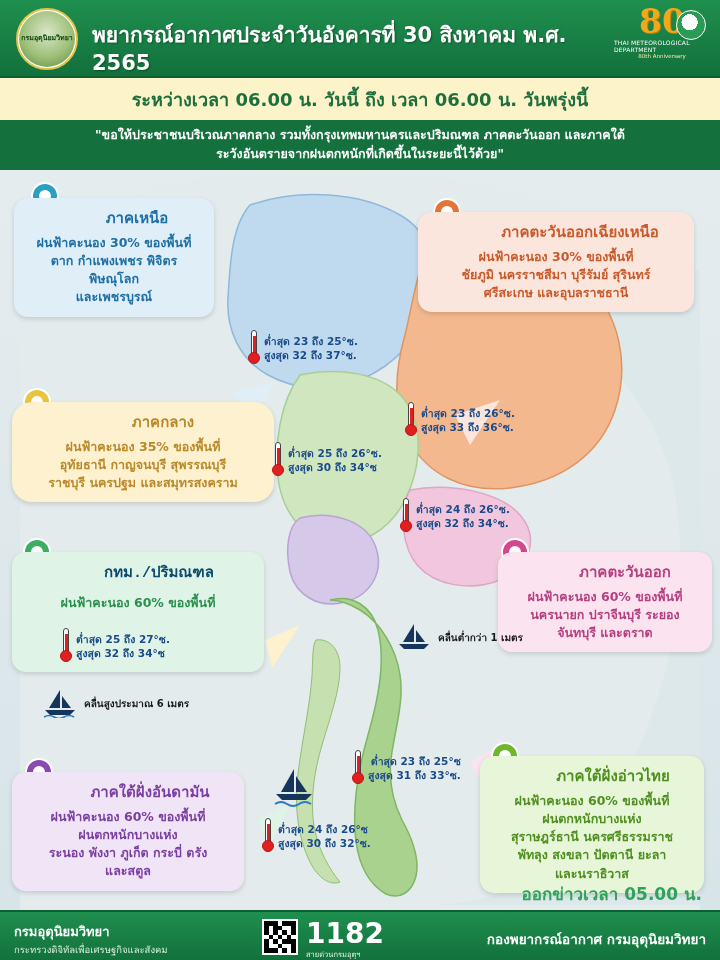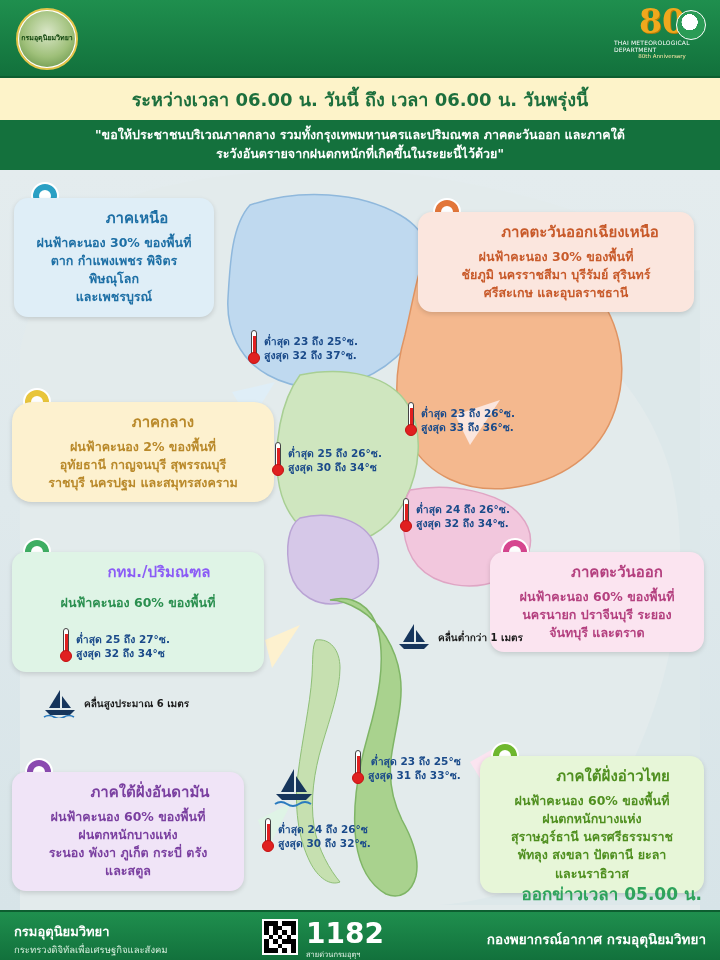--- a/index.html
+++ b/index.html
@@ -112,24 +112,24 @@
 
   .c-ne      { background:#fbe6de; }
   .c-ne .ctitle { color:#c85a2a; }
   .c-ne .cbody  { color:#c85a2a; }
 
   .c-central { background:#fdf1cf;border-radius:20px; }
   .c-central .ctitle { color:#b9892a; }
   .c-central .cbody  { color:#b9892a; }
 
   .c-bkk     { background:#dff4e6; }
-  .c-bkk .ctitle { color:#8b5cf6; }
+  .c-bkk .ctitle { color:#0c4a6e;font-family:Liberation Mono, monospace; }
   .c-bkk .cbody  { color:#2a8f4f; }
 
-  .c-east    { background:#fbe4f0; }
+  .c-east    { background:#fbe4f0;margin-left:8px; }
   .c-east .ctitle { color:#b4407f; }
   .c-east .cbody  { color:#b4407f; }
 
   .c-southgulf { background:#e7f6d8; }
   .c-southgulf .ctitle { color:#4f8f1f; }
   .c-southgulf .cbody  { color:#4f8f1f; }
 
   .c-southand  { background:#f0e4f7; }
   .c-southand .ctitle { color:#7a3fa0; }
   .c-southand .cbody  { color:#7a3fa0; }
@@ -189,20 +189,21 @@
 </style>
 </head>
 <body>
 
 <div id="page">
 
   <div class="header">
     <div class="seal">
       <div class="inner">กรมอุตุนิยมวิทยา</div>
     </div>
+    <div class="header-title">พยากรณ์อากาศประจำวันอังคารที่ 30 สิงหาคม พ.ศ. 2565</div>
     <div class="logo80">
       <div class="big">80</div>
       <div class="sub1">THAI METEOROLOGICAL DEPARTMENT</div>
       <div class="sub2">80th Anniversary</div>
       <div class="mark"></div>
     </div>
   </div>
 
   <div class="timeband">
     <span>ระหว่างเวลา 06.00 น. วันนี้ ถึง เวลา 06.00 น. วันพรุ่งนี้</span>
@@ -275,21 +276,21 @@
 ชัยภูมิ นครราชสีมา บุรีรัมย์ สุรินทร์
 ศรีสะเกษ และอุบลราชธานี</span>
     </div>
 
     <svg class="pin" style="left:22px; top:218px;" viewBox="0 0 30 40">
       <path d="M15,1 C7.8,1 2,6.8 2,14 C2,24 15,39 15,39 C15,39 28,24 28,14 C28,6.8 22.2,1 15,1 Z" fill="#e8c53c" stroke="#ffffff" stroke-width="2"></path>
       <circle cx="15" cy="14" r="6" fill="#ffffff"></circle>
     </svg>
     <div class="card c-central" style="left:12px; top:232px; width:262px;">
       <span class="ctitle" style="padding-left:40px;">ภาคกลาง</span>
-      <span class="cbody" style="white-space:pre-line;">ฝนฟ้าคะนอง 2% ของพื้นที่
+      <span class="cbody" style="white-space:pre-line;">ฝนฟ้าคะนอง 35% ของพื้นที่
 อุทัยธานี กาญจนบุรี สุพรรณบุรี
 ราชบุรี นครปฐม และสมุทรสงคราม</span>
     </div>
 
     <svg class="pin" style="left:22px; top:368px;" viewBox="0 0 30 40">
       <path d="M15,1 C7.8,1 2,6.8 2,14 C2,24 15,39 15,39 C15,39 28,24 28,14 C28,6.8 22.2,1 15,1 Z" fill="#3fae63" stroke="#ffffff" stroke-width="2"></path>
       <circle cx="15" cy="14" r="6" fill="#ffffff"></circle>
     </svg>
     <div class="card c-bkk" style="left:12px; top:382px; width:252px; height:120px;">
       <span class="ctitle" style="padding-left:42px;">กทม./ปริมณฑล</span>

